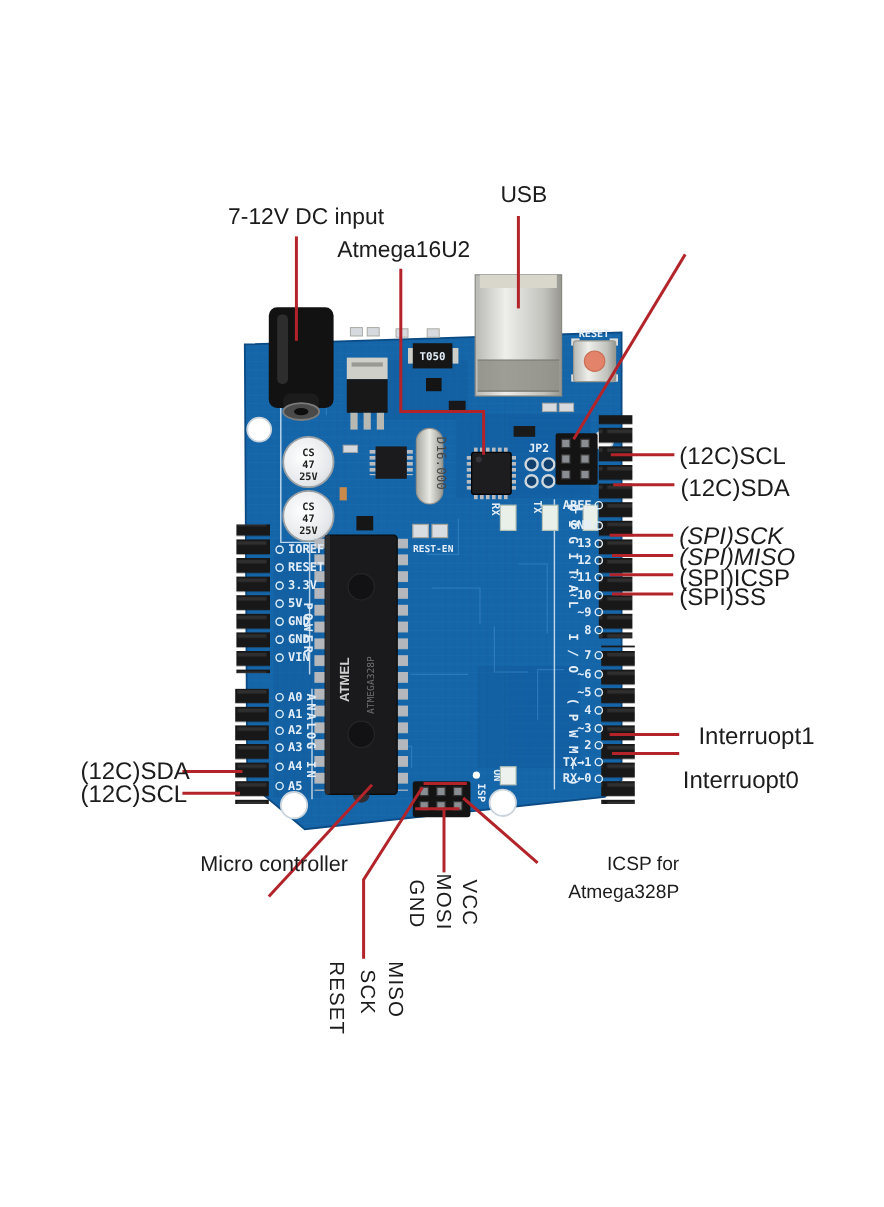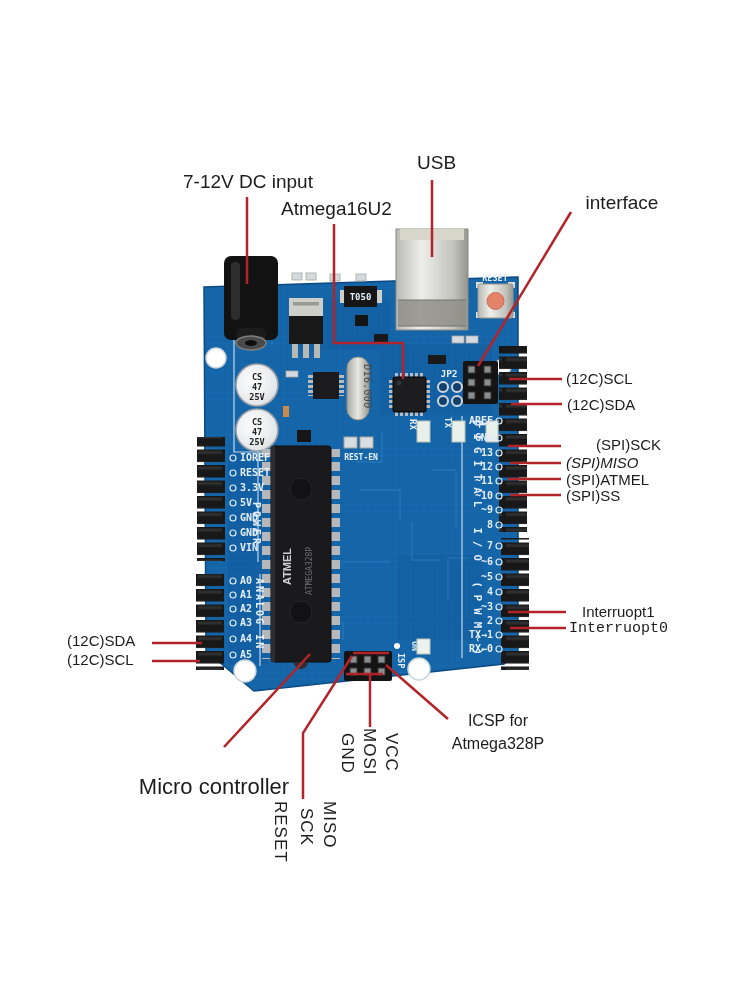--- a/index.html
+++ b/index.html
@@ -1,22 +1,22 @@
 <!DOCTYPE html>
 <html><head>
 <meta charset="utf-8">
 <style>
   html,body{margin:0;padding:0;background:#fff;}
   .stage{position:relative;width:737px;height:1006px;background:#ffffff;overflow:hidden;
          font-family:"Liberation Sans",sans-serif;}
   .stage svg{position:absolute;left:0;top:0;}
   .lbl{position:absolute;color:#1c1c1c;white-space:nowrap;}
   .lbl.big{font-size:19px;}
-  .lbl.med{font-size:15px;}
-  .lbl.center{text-align:center;white-space:normal;}
+  .lbl.med{font-size:20px;}
+  .lbl.center{text-align:right;white-space:normal;}
   .vlbl{position:absolute;color:#1c1c1c;font-size:17px;letter-spacing:1px;
         writing-mode:vertical-rl;text-orientation:mixed;white-space:nowrap;}
   .silk{font-family:"DejaVu Sans Mono","DejaVu Sans",monospace;fill:#e4eef8;font-weight:bold;}
 </style>
 </head>
 <body>
 
 <div class="stage">
 
 <svg width="737" height="1006" viewBox="0 0 737 1006">
@@ -358,37 +358,36 @@
     <path d="M352,656 L303,733 V799"></path>
     <path d="M370,675 V727"></path>
     <path d="M386,665 L448,719"></path>
   </g>
 </svg>
 
 <div class="lbl big center" style="left:176px;top:171px;width:144px;">7-12V DC input</div>
 <div class="lbl big" style="left:281px;top:198px;text-align:right;">Atmega16U2</div>
 <div class="lbl big" style="left:417px;top:152px;">USB</div>
 <div class="lbl big center" style="left:551px;top:192px;width:142px;line-height:22px;">
-  <div>interface</div>
 </div>
 
 <div class="lbl med" style="left:566px;top:370px;">(12C)SCL</div>
 <div class="lbl med" style="left:567px;top:396px;">(12C)SDA</div>
-<div class="lbl med" style="left:596px;top:436px;">(SPI)SCK</div>
+<div class="lbl med" style="left:566px;top:436px;font-style:italic;">(SPI)SCK</div>
 <div class="lbl med" style="left:566px;top:454px;font-style:italic;">(SPI)MISO</div>
-<div class="lbl med" style="left:566px;top:471px;">(SPI)ATMEL</div>
+<div class="lbl med" style="left:566px;top:471px;">(SPI)ICSP</div>
 <div class="lbl med" style="left:566px;top:487px;">(SPI)SS</div>
 
 <div class="lbl med" style="left:582px;top:603px;">Interruopt1</div>
-<div class="lbl med" style="left:569px;top:620px;font-family:Liberation Mono, monospace;">Interruopt0</div>
+<div class="lbl med" style="left:569px;top:640px;">Interruopt0</div>
 
 <div class="lbl med" style="left:67px;top:632px;">(12C)SDA</div>
 <div class="lbl med" style="left:67px;top:651px;">(12C)SCL</div>
 
-<div class="lbl center" style="left:138px;top:776px;width:152px;font-size:22px;line-height:22px;">
+<div class="lbl center" style="left:138px;top:709px;width:152px;font-size:18px;line-height:22px;">
   <div>Micro controller</div>
 </div>
 <div class="lbl center" style="left:430px;top:709px;width:136px;font-size:16px;line-height:23px;">
   <div>ICSP for</div>
   <div>Atmega328P</div>
 </div>
 
 <div class="vlbl" style="left:337px;top:733px;">GND</div>
 <div class="vlbl" style="left:359px;top:728px;">MOSI</div>
 <div class="vlbl" style="left:381px;top:733px;">VCC</div>

